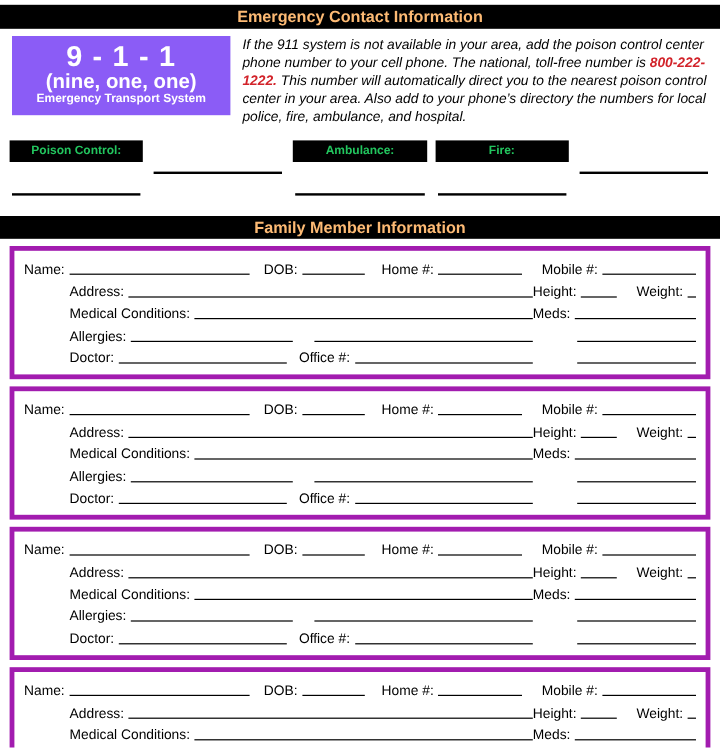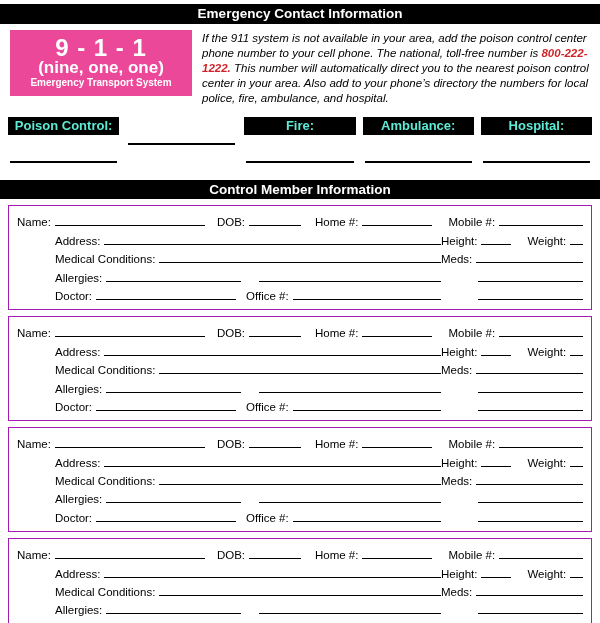--- a/index.html
+++ b/index.html
@@ -3,21 +3,21 @@
 <meta charset="utf-8">
 <style>
   html, body { margin:0; padding:0; }
   body {
     width:600px; height:623px; overflow:hidden;
     background:#fff; color:#000;
     font-family:"Liberation Sans", sans-serif;
     font-size:11.5px;
   }
   .bar {
-    background:#000; color:#ffffff; text-align:center;
+    background:#000; color:#fdba74; text-align:center;
     font-weight:bold; font-size:13.5px;
     height:20px; line-height:20px;
   }
   .top-bar { margin-top:4px; }
   .family-bar { margin-top:17px; height:19px; line-height:19px; }
 
   .top-section { display:flex; margin:6px 10px 0 10px; gap:10px; }
   .red-box {
     width:182px; min-width:182px; height:66px;
     color:#fff; text-align:center;
@@ -26,29 +26,29 @@
   }
   .red-box .num { font-size:24px; line-height:26px; letter-spacing:1px; }
   .red-box .words { font-size:17px; line-height:14px; }
   .red-box .subtitle { font-size:10px; line-height:16px; white-space:nowrap; }
   .intro { flex:1; line-height:15px; padding-top:1px;font-style:italic; }
   .phone-red { font-weight:bold; }
 
   .contacts { display:flex; gap:7px; margin:11px 8px 0 8px; }
   .contact-col { flex:1; }
   .contact-label {
-    background:#000; color:#5eead4; text-align:center;
-    font-weight:bold; font-size:13px;
+    background:#000; color:#22c55e; text-align:center;
+    font-weight:bold; font-size:10px;
     height:18px; line-height:18px;
   }
   .contact-line { margin:26px 2px 0 2px; border-bottom:2px solid #000; height:0; }
 
   .family-blocks { padding:0 8px; }
   .family-block {
-    border:1px solid #a21caf;
+    border:4px solid #a21caf;
     margin-top:6px;
     padding:5px 8px 6px 8px;
   }
   .frow { display:flex; align-items:flex-end; height:18.4px; }
   .lbl { white-space:nowrap; margin-right:4px; line-height:14px; }
   .bl { border-bottom:1px solid #000; height:0; margin-bottom:3px; }
   .grow { flex:1; }
   .left-region { width:386px; min-width:386px; display:flex; align-items:flex-end;margin-left:38px; }
   .right-region { flex:1; display:flex; align-items:flex-end; }
   .sp10 { width:10px; min-width:10px; }
@@ -65,54 +65,53 @@
   .w30 { width:30px; min-width:30px; }
 </style>
 </head>
 <body>
 
 <div class="bar top-bar">
   <span>Emergency Contact Information</span>
 </div>
 
 <div class="top-section">
-  <div class="red-box" style="background: #ec4899;">
+  <div class="red-box" style="background: #8b5cf6;">
     <div class="num">9 - 1 - 1</div>
     <div class="words">(nine, one, one)</div>
     <div class="subtitle">Emergency Transport System</div>
   </div>
   <div class="intro">
     <span>If the 911 system is not available in your area, add the poison control center phone number to your cell phone. The national, toll-free number is </span><span class="phone-red" style="color: rgb(210, 35, 42);">800-222-1222.</span><span> This number will automatically direct you to the nearest poison control center in your area. Also add to your phone’s directory the numbers for local police, fire, ambulance, and hospital.</span>
   </div>
 </div>
 
 <div class="contacts">
   <div class="contact-col">
     <div class="contact-label">Poison Control:</div>
     <div class="contact-line"></div>
   </div>
   <div class="contact-col">
     <div class="contact-line"></div>
   </div>
   <div class="contact-col">
+    <div class="contact-label">Ambulance:</div>
+    <div class="contact-line"></div>
+  </div>
+  <div class="contact-col">
     <div class="contact-label">Fire:</div>
     <div class="contact-line"></div>
   </div>
   <div class="contact-col">
-    <div class="contact-label">Ambulance:</div>
-    <div class="contact-line"></div>
-  </div>
-  <div class="contact-col">
-    <div class="contact-label">Hospital:</div>
     <div class="contact-line"></div>
   </div>
 </div>
 
 <div class="bar family-bar">
-  <span>Control Member Information</span>
+  <span>Family Member Information</span>
 </div>
 
 <div class="family-blocks">
   <div class="family-block">
     <div class="frow">
       <span class="lbl">Name:</span>
       <span class="bl w150"></span>
       <span class="sp12"></span>
       <span class="lbl">DOB:</span>
       <span class="bl w52"></span>

